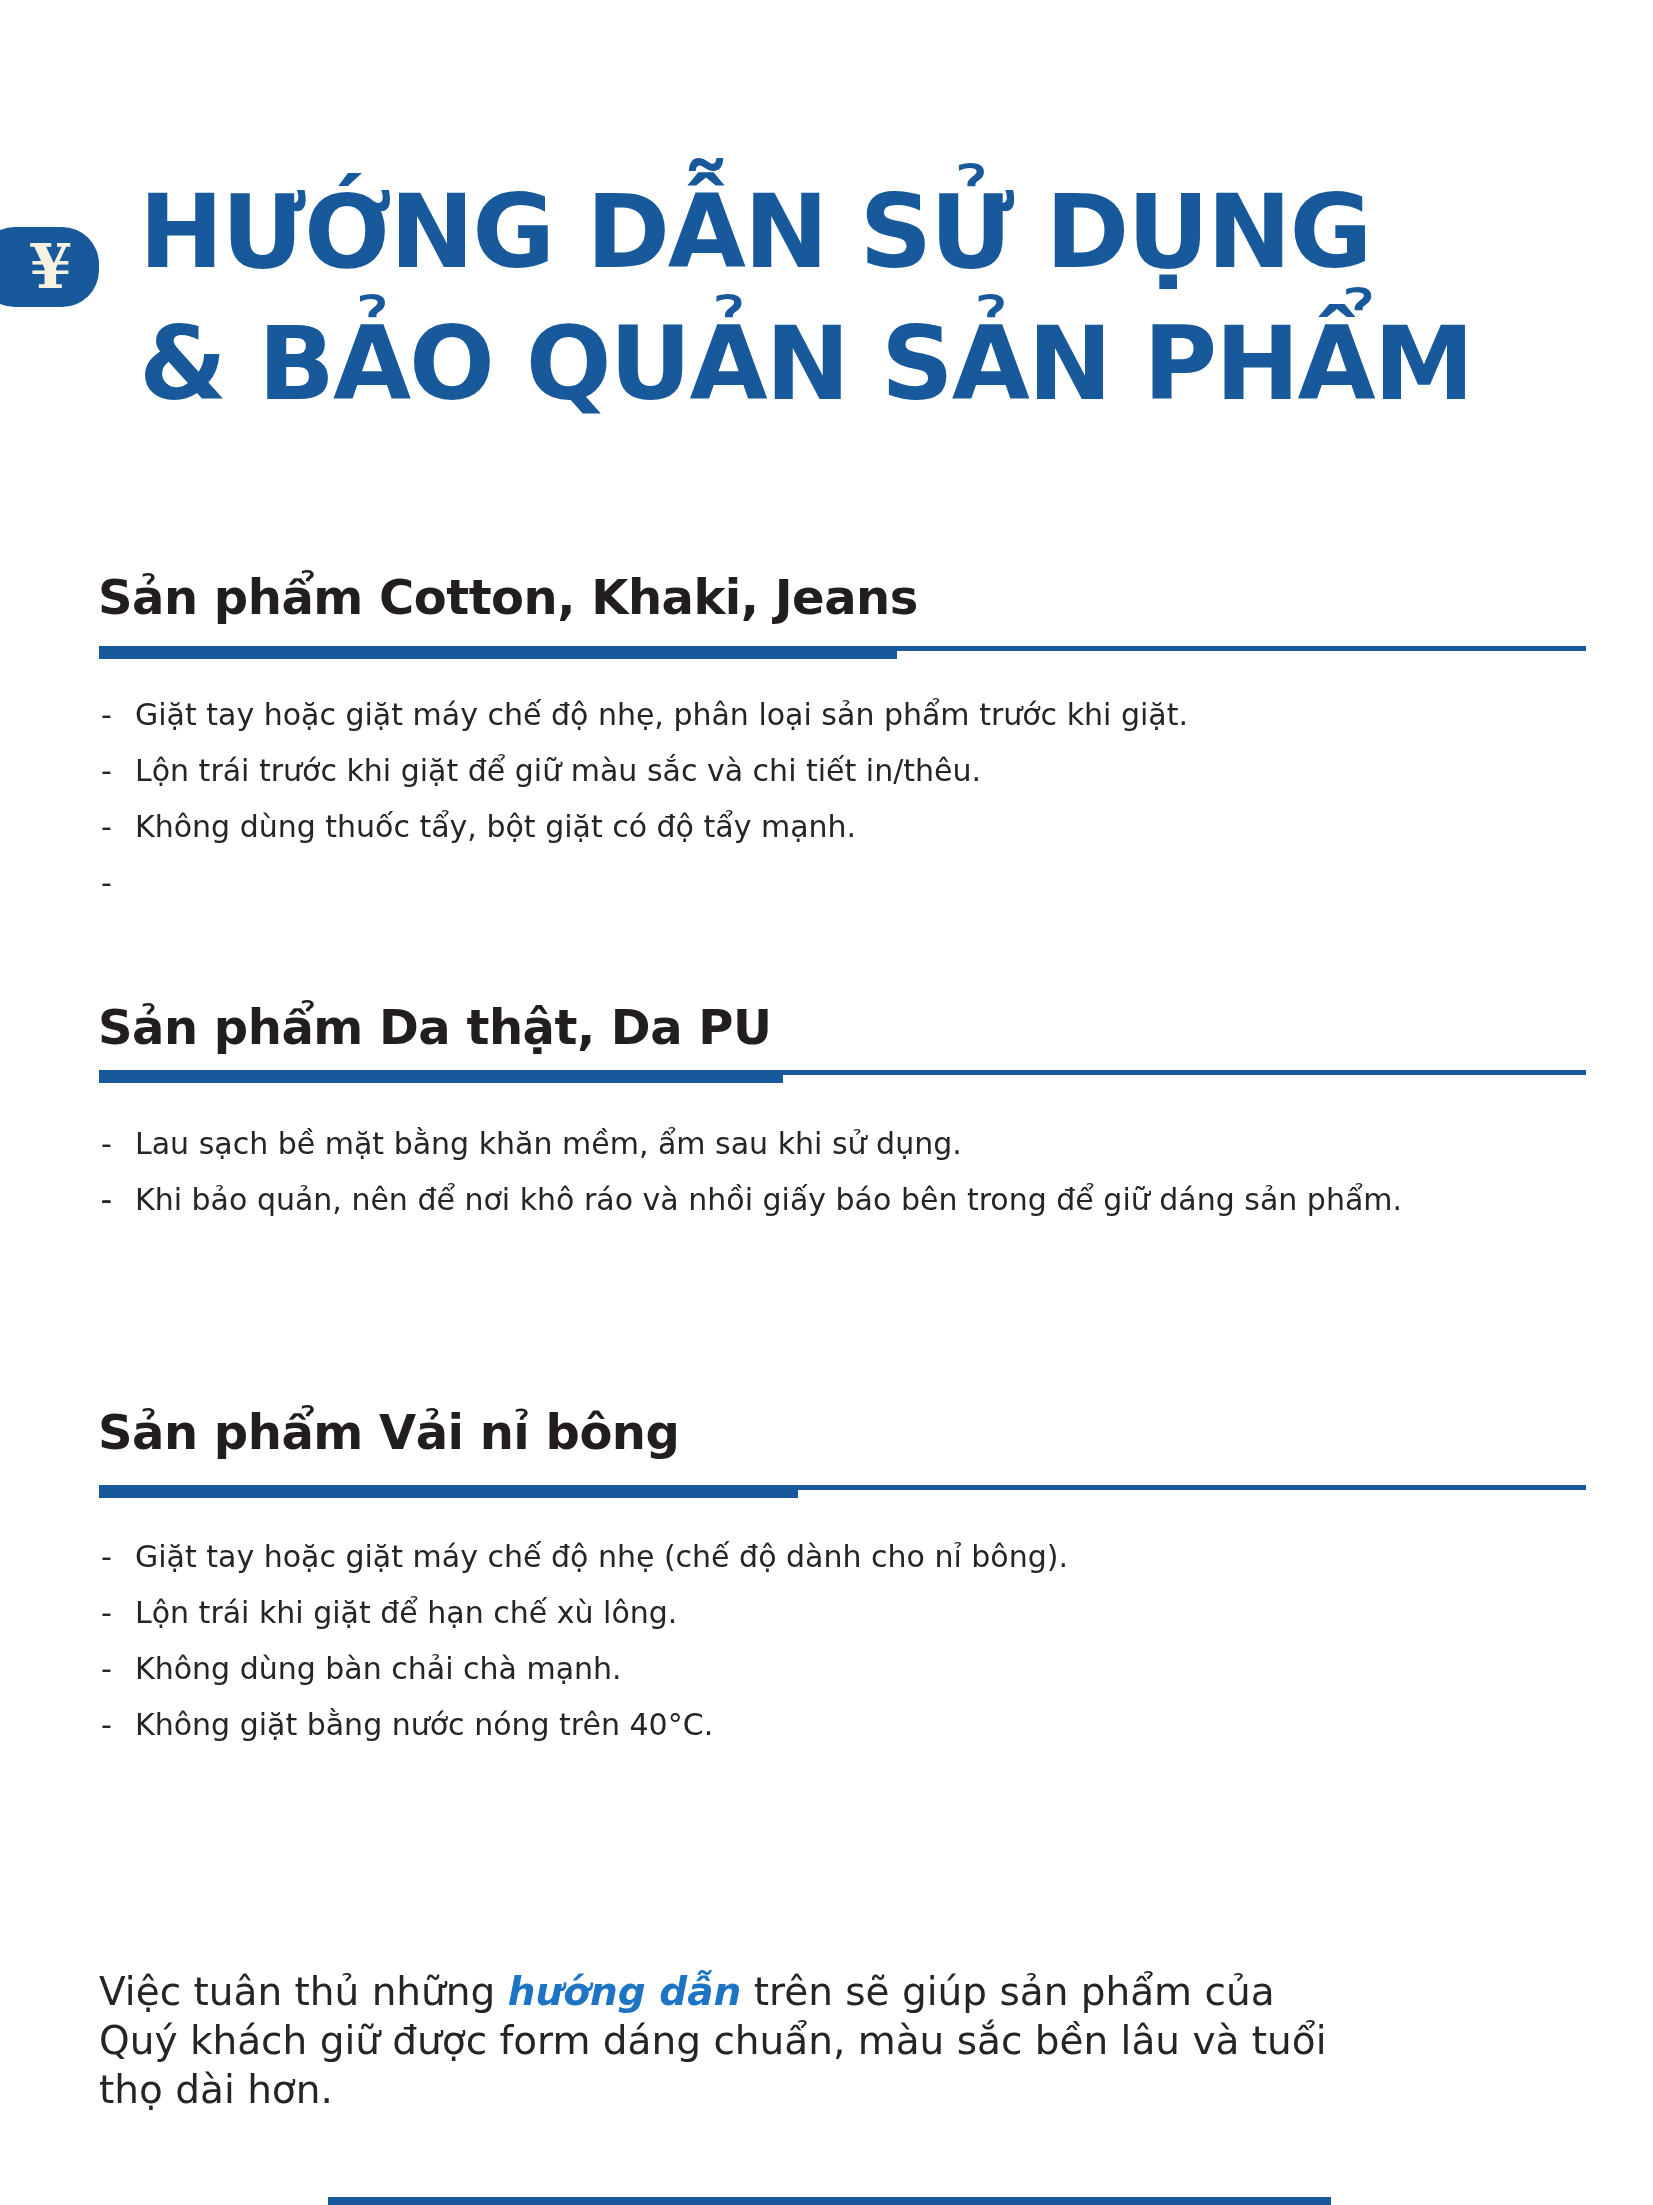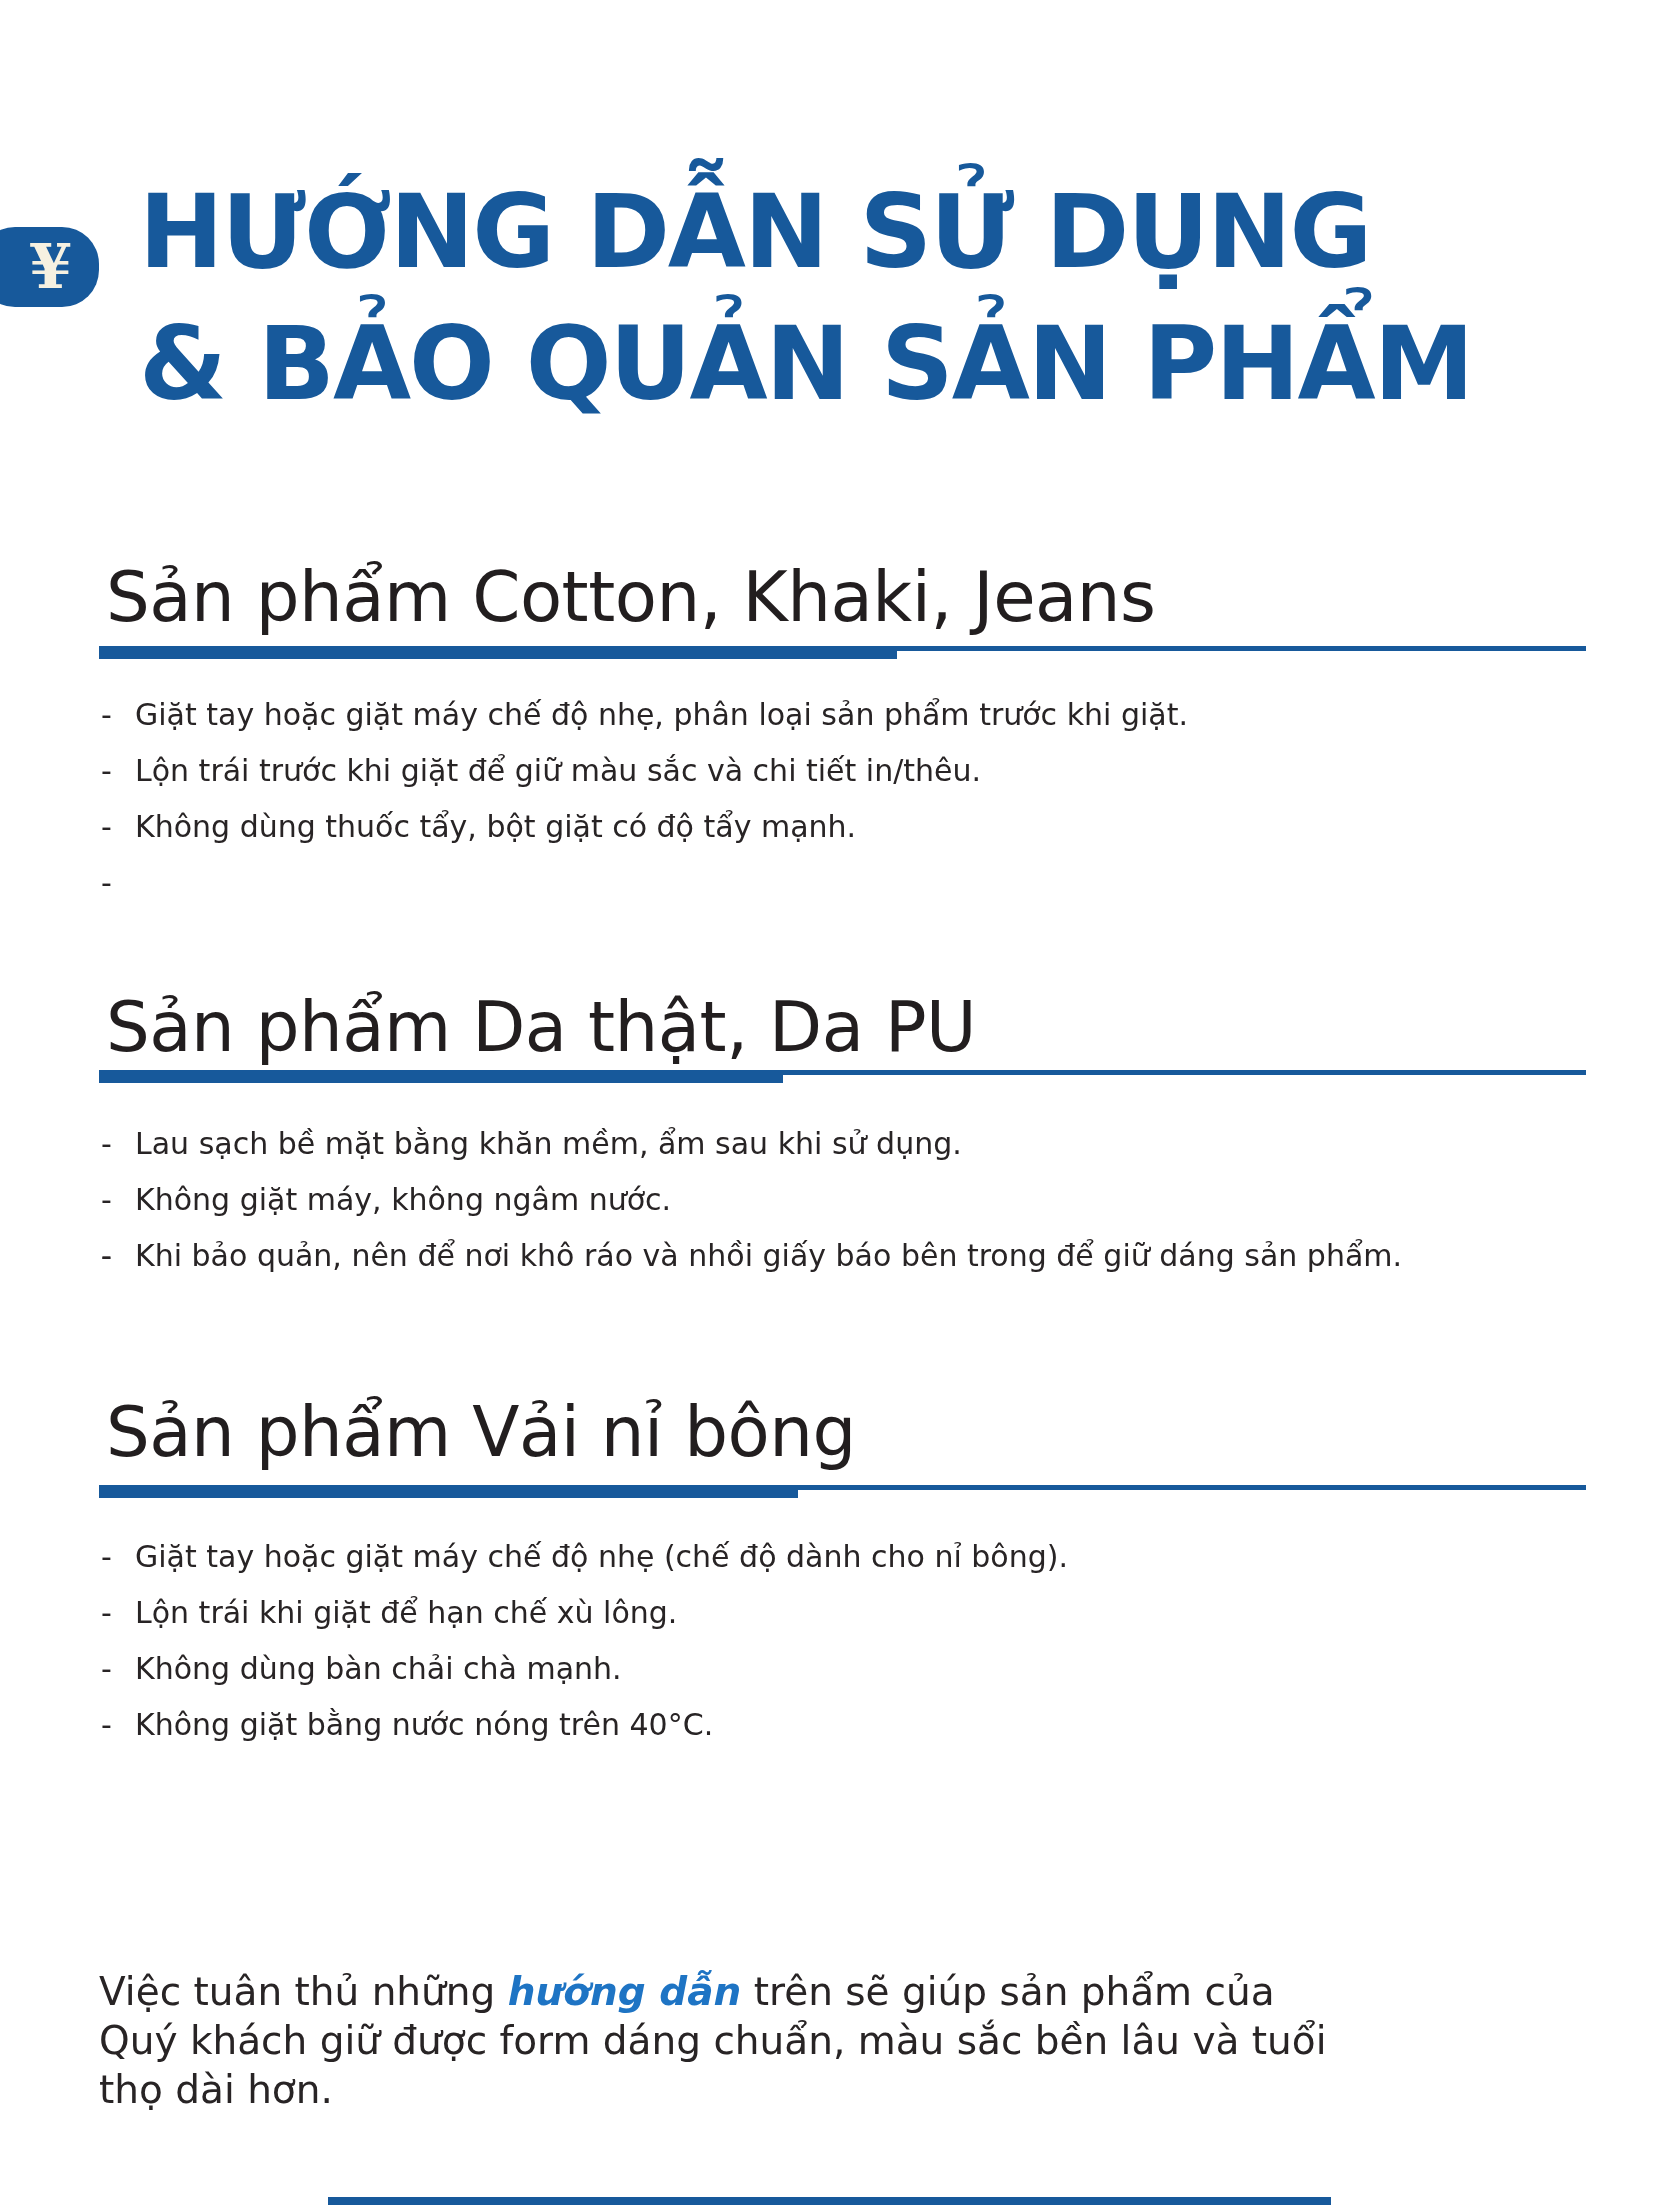--- a/index.html
+++ b/index.html
@@ -44,24 +44,24 @@
     color:var(--brand-blue,#17599B);
     font-weight:bold;
     font-size:101px;
     line-height:132px;
     letter-spacing:-2.1px;
     white-space:nowrap;
   }
 
   
   .section-heading{
-    position:absolute;left:106px;
+    position:absolute;left:98px;
     color:var(--heading-text,#221E1F);
-    font-weight:normal;
-    font-size:69px;
+    font-weight:bold;
+    font-size:48px;
     line-height:79px;
     letter-spacing:-0.5px;
     white-space:nowrap;
   }
   .h-s1{top:558px;}
   .h-s2{top:988px;}
   .h-s3{top:1393px;}
 
   
   .rule{position:absolute;left:99px;width:1487px;height:13.8px;}
@@ -129,21 +129,21 @@
   <li class="bullet-item"><span class="bullet-marker">-</span></li>
 </ul>
 
 <h2 class="section-heading h-s2">Sản phẩm Da thật, Da PU</h2>
 <div class="rule r-s2">
   <div class="rule-thin"></div>
   <div class="rule-thick rt-s2"></div>
 </div>
 <ul class="bullet-list u-s2">
   <li class="bullet-item"><span class="bullet-marker">-</span><span>Lau sạch bề mặt bằng khăn mềm, ẩm sau khi sử dụng.</span></li>
-  <li class="bullet-item"><span class="bullet-marker">-</span><span>Không giặt máy, không ngâm nước.</span></li>
+  <li class="bullet-item"><span class="bullet-marker">-</span></li>
   <li class="bullet-item"><span class="bullet-marker">-</span></li>
   <li class="bullet-item"><span class="bullet-marker">-</span><span>Khi bảo quản, nên để nơi khô ráo và nhồi giấy báo bên trong để giữ dáng sản phẩm.</span></li>
 </ul>
 
 <h2 class="section-heading h-s3">Sản phẩm Vải nỉ bông</h2>
 <div class="rule r-s3">
   <div class="rule-thin"></div>
   <div class="rule-thick rt-s3"></div>
 </div>
 <ul class="bullet-list u-s3">

